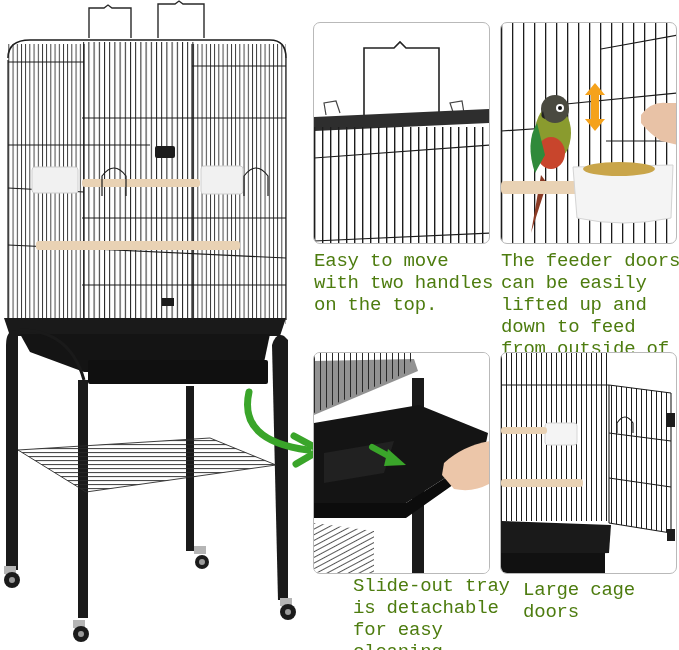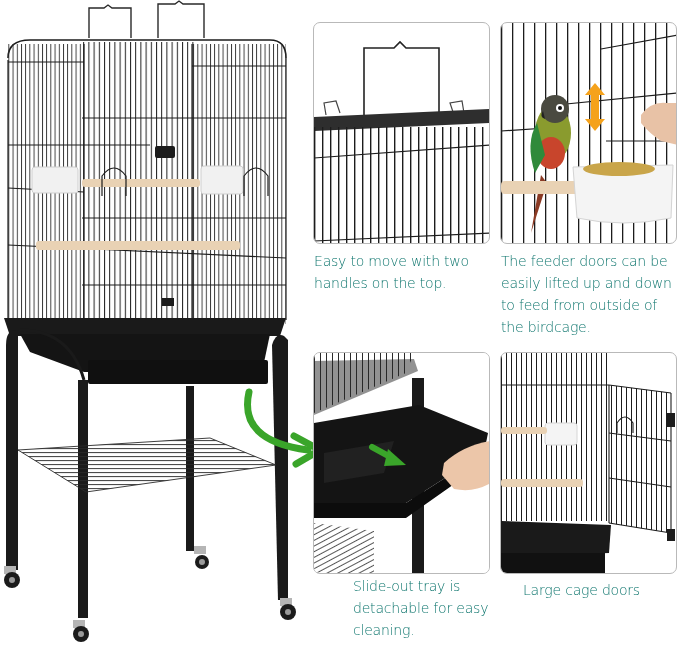--- a/index.html
+++ b/index.html
@@ -7,22 +7,22 @@
          font-family: "DejaVu Sans", "Liberation Sans", sans-serif; color: #1a1a1a; }
   .abs { position: absolute; }
   .main-cage { left: 0; top: 0; width: 300px; height: 650px; }
   .panel { position: absolute; width: 177px; height: 222px; border: 1px solid #b9b9b9;
            border-radius: 7px; overflow: hidden; background: #fff; box-sizing: border-box; }
   .panel svg { display: block; }
   .p-handles { left: 313px; top: 22px; }
   .p-feeder  { left: 500px; top: 22px; }
   .p-tray    { left: 313px; top: 352px; }
   .p-doors   { left: 500px; top: 352px; }
-  .caption { position: absolute; font-size: 14px; line-height: 22px; letter-spacing: -0.2px;
-             color: #0f766e; font-weight: 300; }
+  .caption { position: absolute; font-size: 19px; line-height: 22px; letter-spacing: -0.2px;
+             color: #4d7c0f; font-weight: 300; font-family: Liberation Mono, monospace; }
   .cap-handles { left: 314px; top: 250px; width: 180px; }
   .cap-feeder  { left: 501px; top: 250px; width: 180px; }
   .cap-tray    { left: 337px; top: 575px; width: 160px; margin-left: 16px; }
   .cap-doors   { left: 523px; top: 579px; width: 160px; }
   .green-arrow { left: 236px; top: 386px; width: 100px; height: 82px; }
 </style>
 </head>
 <body>
 
 <div class="abs main-cage" role="img" aria-label="Bird cage on stand with wheels and bottom storage shelf">

